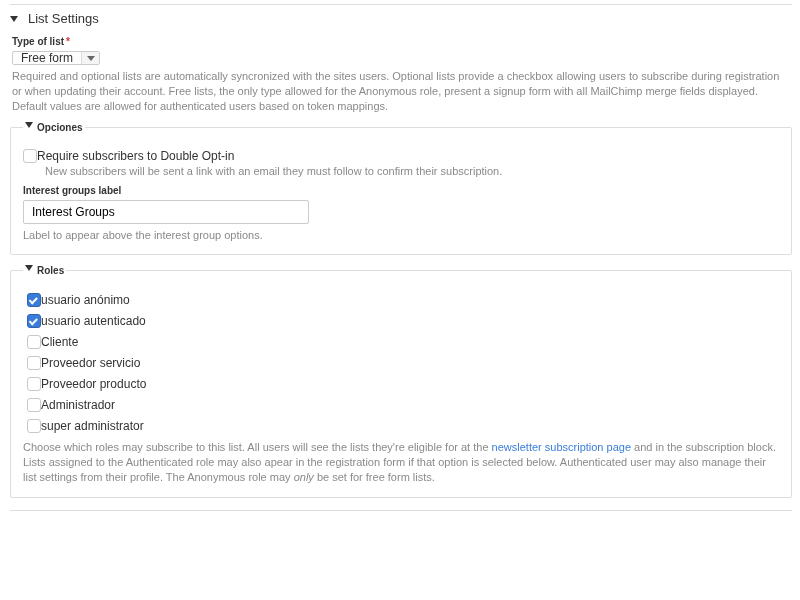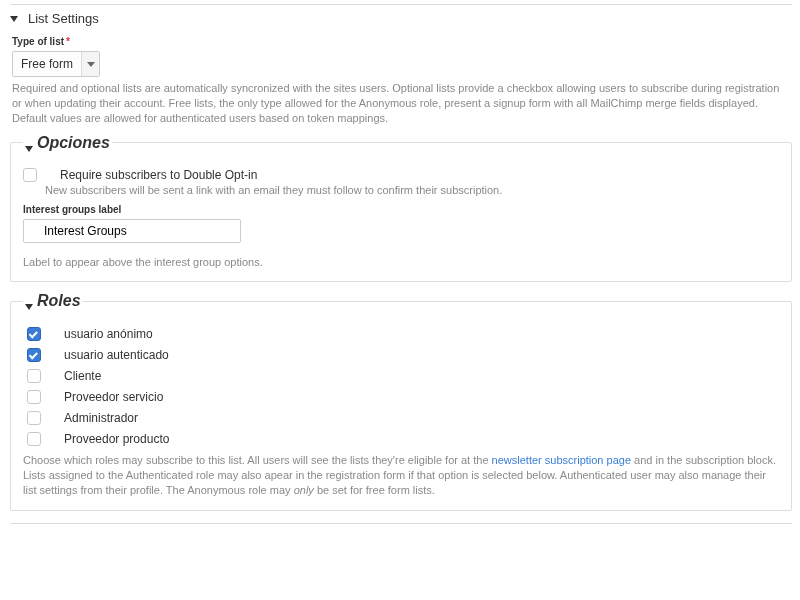--- a/index.html
+++ b/index.html
@@ -38,21 +38,21 @@
     font-weight: 700;
     font-size: 10px;
     margin-bottom: 4px;
   }
   .req { color: #e02f2f; margin-left: 2px; }
   .select-wrap {
     display: inline-flex;
     align-items: center;
     border: 1px solid #ccc;
     background: #fdfdfd;
-    height: 26px;
+    height: 14px;
     border-radius: 2px;
   }
   .select-text {
     padding: 0 8px;
     font-size: 12px;
     min-width: 60px;
   }
   .select-btn {
     width: 18px; height: 100%;
     display: flex; align-items: center; justify-content: center;
@@ -76,30 +76,29 @@
     border-radius: 2px;
     margin: 4px 0 10px 0;
     padding: 10px 12px 12px 12px;
   }
   fieldset.subpanel > legend {
     padding: 0 2px;
     cursor: pointer;
   }
   fieldset.subpanel > legend .sub-header {
     display: flex;
-    align-items: flex-end;
+    align-items: flex-start;
     font-weight: 700;
-    font-size: 16px;
-    font-style: italic;
+    font-size: 10px;
   }
   .check-row {
     display: flex;
     align-items: center;
     margin: 6px 0 2px 0;
-    gap: 23px;
+    gap: 0;
   }
   .check-desc {
     color: #8a8a8a;
     font-size: 11px;
     margin: 0 0 8px 22px;
   }
   .cbox {
     width: 14px; height: 14px;
     border: 1px solid #c8c8c8;
     border-radius: 3px;
@@ -118,22 +117,22 @@
     width: 8px; height: 5px;
     border-left: 2px solid #fff;
     border-bottom: 2px solid #fff;
     transform: rotate(-45deg) translate(0,-1px);
   }
   .cbox.checked .tick { display: block; }
   .check-label { font-size: 12px; }
   .text-input {
     border: 1px solid #ccc;
     height: 24px;
-    width: 218px;
-    padding: 0 20px;
+    width: 286px;
+    padding: 0 8px;
     font-size: 12px;
     font-family: inherit;
     border-radius: 2px;
   }
   .roles-list .check-row { margin: 7px 4px; }
   .roles-help {
     color: #8a8a8a;
     font-size: 11px;
     line-height: 1.35;
   }
@@ -177,21 +176,21 @@
 
       <div class="check-row">
         <span id="cb-doi" class="cbox"></span>
         <span class="check-label">Require subscribers to Double Opt-in</span>
       </div>
       <div class="check-desc">New subscribers will be sent a link with an email they must follow to confirm their subscription.</div>
 
 
       <div class="field-label" style="margin-top:8px">Interest groups label</div>
       <input class="text-input" value="Interest Groups" style="">
-      <div class="help" style="margin-top:12px">Label to appear above the interest group options.</div>
+      <div class="help" style="margin-top:4px">Label to appear above the interest group options.</div>
     </fieldset>
 
     <fieldset class="subpanel">
       <legend>
         <span class="sub-header">
           <span class="caret"></span>
           <span>Roles</span>
         </span>
       </legend>
 
@@ -211,25 +210,29 @@
           <div class="check-row">
             <span class="cbox"></span>
             <span class="check-label">Cliente</span>
           </div>
           <div class="check-row">
             <span class="cbox"></span>
             <span class="check-label">Proveedor servicio</span>
           </div>
           <div class="check-row">
             <span class="cbox"></span>
+            <span class="check-label">Proveedor producto</span>
+          </div>
+          <div class="check-row">
+            <span class="cbox"></span>
             <span class="check-label">Administrador</span>
           </div>
           <div class="check-row">
             <span class="cbox"></span>
-            <span class="check-label">Proveedor producto</span>
+            <span class="check-label">super administrator</span>
           </div>
         </div>
 
       <div class="roles-help">
         <span>Choose which roles may subscribe to this list. All users will see the lists they're eligible for at the </span><a href="#">newsletter subscription page</a><span> and in the subscription block. Lists assigned to the Authenticated role may also apear in the registration form if that option is selected below. Authenticated user may also manage their list settings from their profile. The Anonymous role may </span><em class="only">only</em><span> be set for free form lists.</span>
       </div>
     </fieldset>
   </div>
   <div class="bottom-rule"></div>
 </div>

